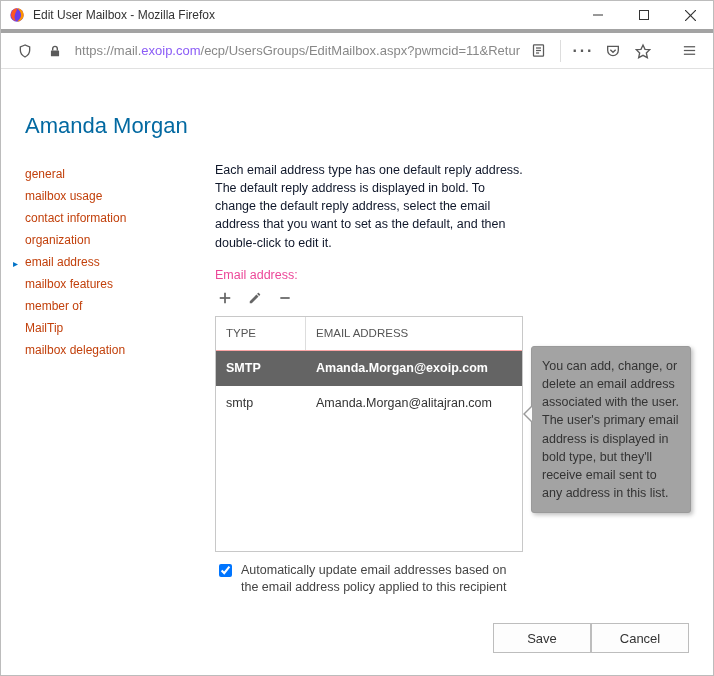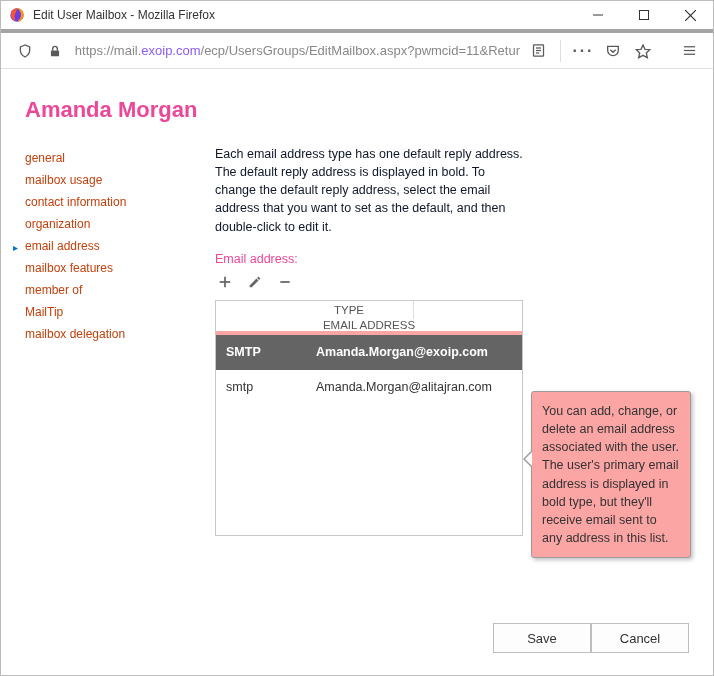--- a/index.html
+++ b/index.html
@@ -71,23 +71,23 @@
     width: 1px; height: 22px; background: #ddd;
     margin: 0 6px;
   }
   
   .content {
     padding: 24px 24px 0 24px;
     position: relative;
   }
   .page-title {
     font-size: 22px;
-    font-weight: 700;
-    color: #ec4899;
-    margin: 4px 0 22px 0;
+    font-weight: 400;
+    color: #0369a1;
+    margin: 20px 0 22px 0;
   }
   .columns { display: flex; }
   .nav {
     width: 180px;
     flex-shrink: 0;
     padding-top: 2px;
   }
   .nav-item {
     font-size: 12px;
     color: #c2410c;
@@ -135,24 +135,23 @@
     font-size: 18px;
   }
   .table-wrap {
     border: 1px solid #c8c8c8;
     width: 308px;
     height: 236px;
     background: #fff;
   }
   .thead {
     display: flex;
-    border-bottom: 4px solid #fca5a5;
+    border-bottom: 1px solid #fca5a5;
     height: 34px;
     align-items: center;
-    flex-direction: column;
   }
   .th {
     font-size: 11.5px;
     color: #555;
     padding: 0 10px;
   }
   .th.type { width: 90px; border-right: 1px solid #ddd; height: 100%; display:flex; align-items:center;}
   .th.addr { flex: 1; }
   .trow {
     display: flex;
@@ -176,29 +175,28 @@
     width: 308px;
   }
   .checkbox-row input { margin-top: 2px; }
   .checkbox-row label { font-size: 12.5px; color: #444; line-height: 1.4; }
   
   .tooltip {
     position: absolute;
     left: 530px;
     top: 345px;
     width: 160px;
-    background: #fca5a5;
+    background: #a3a3a3;
     border: 1px solid #9a9a9a;
     border-radius: 3px;
     box-shadow: 2px 2px 4px rgba(0,0,0,0.25);
     padding: 10px 10px;
     font-size: 12.5px;
     line-height: 1.45;
     color: #333;
-    margin-top: 45px;
   }
   .tooltip::before {
     content: "";
     position: absolute;
     left: -9px;
     top: 58px;
     width: 0; height: 0;
     border-top: 9px solid transparent;
     border-bottom: 9px solid transparent;
     border-right: 9px solid #9a9a9a;
@@ -360,20 +358,24 @@
                 <div class="tc-type">SMTP</div>
                 <div class="tc-addr">Amanda.Morgan@exoip.com</div>
               </div>
               <div class="trow">
                 <div class="tc-type">smtp</div>
                 <div class="tc-addr">Amanda.Morgan@alitajran.com</div>
               </div>
             </div>
         </div>
 
+        <div class="checkbox-row">
+          <input type="checkbox" id="autoupd" checked="" style="">
+          <label for="autoupd">Automatically update email addresses based on the email address policy applied to this recipient</label>
+        </div>
       </div>
     </div>
   </div>
 
   <div class="tooltip">You can add, change, or delete an email address associated with the user. The user's primary email address is displayed in bold type, but they'll receive email sent to any address in this list.</div>
 
   <div class="footer">
     <button>Save</button>
     <button>Cancel</button>
   </div>

